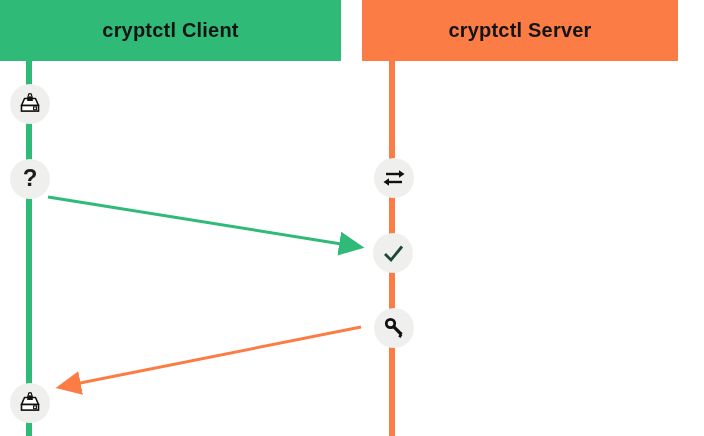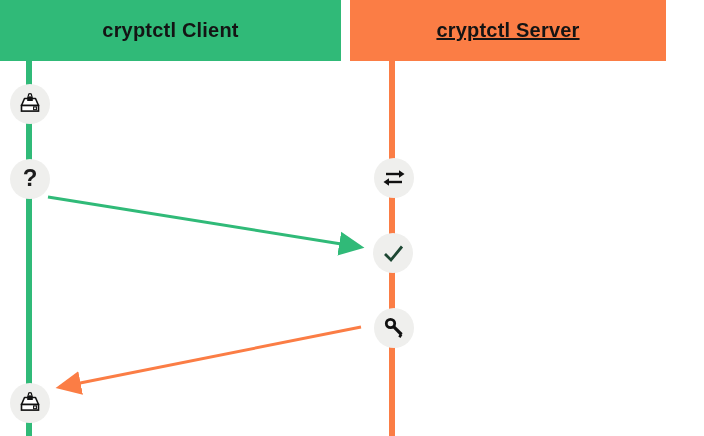--- a/index.html
+++ b/index.html
@@ -17,21 +17,21 @@
     height: 61px;
     display: flex;
     align-items: center;
     justify-content: center;
     font-size: 20px;
     font-weight: 600;
     color: #141414;
     letter-spacing: 0.2px;
   }
   .header.client { left: 0; width: 341px; background: var(--green); }
-  .header.server { left: 350px; width: 316px; background: var(--orange); text-decoration: underline; }
+  .header.server { left: 362px; width: 316px; background: var(--orange); }
   .lifeline {
     position: absolute;
     top: 61px;
     bottom: 0;
     width: 6px;
   }
   .lifeline.client { left: 26px; background: var(--green); }
   .lifeline.server { left: 389px; background: var(--orange); }
   .node {
     position: absolute;

